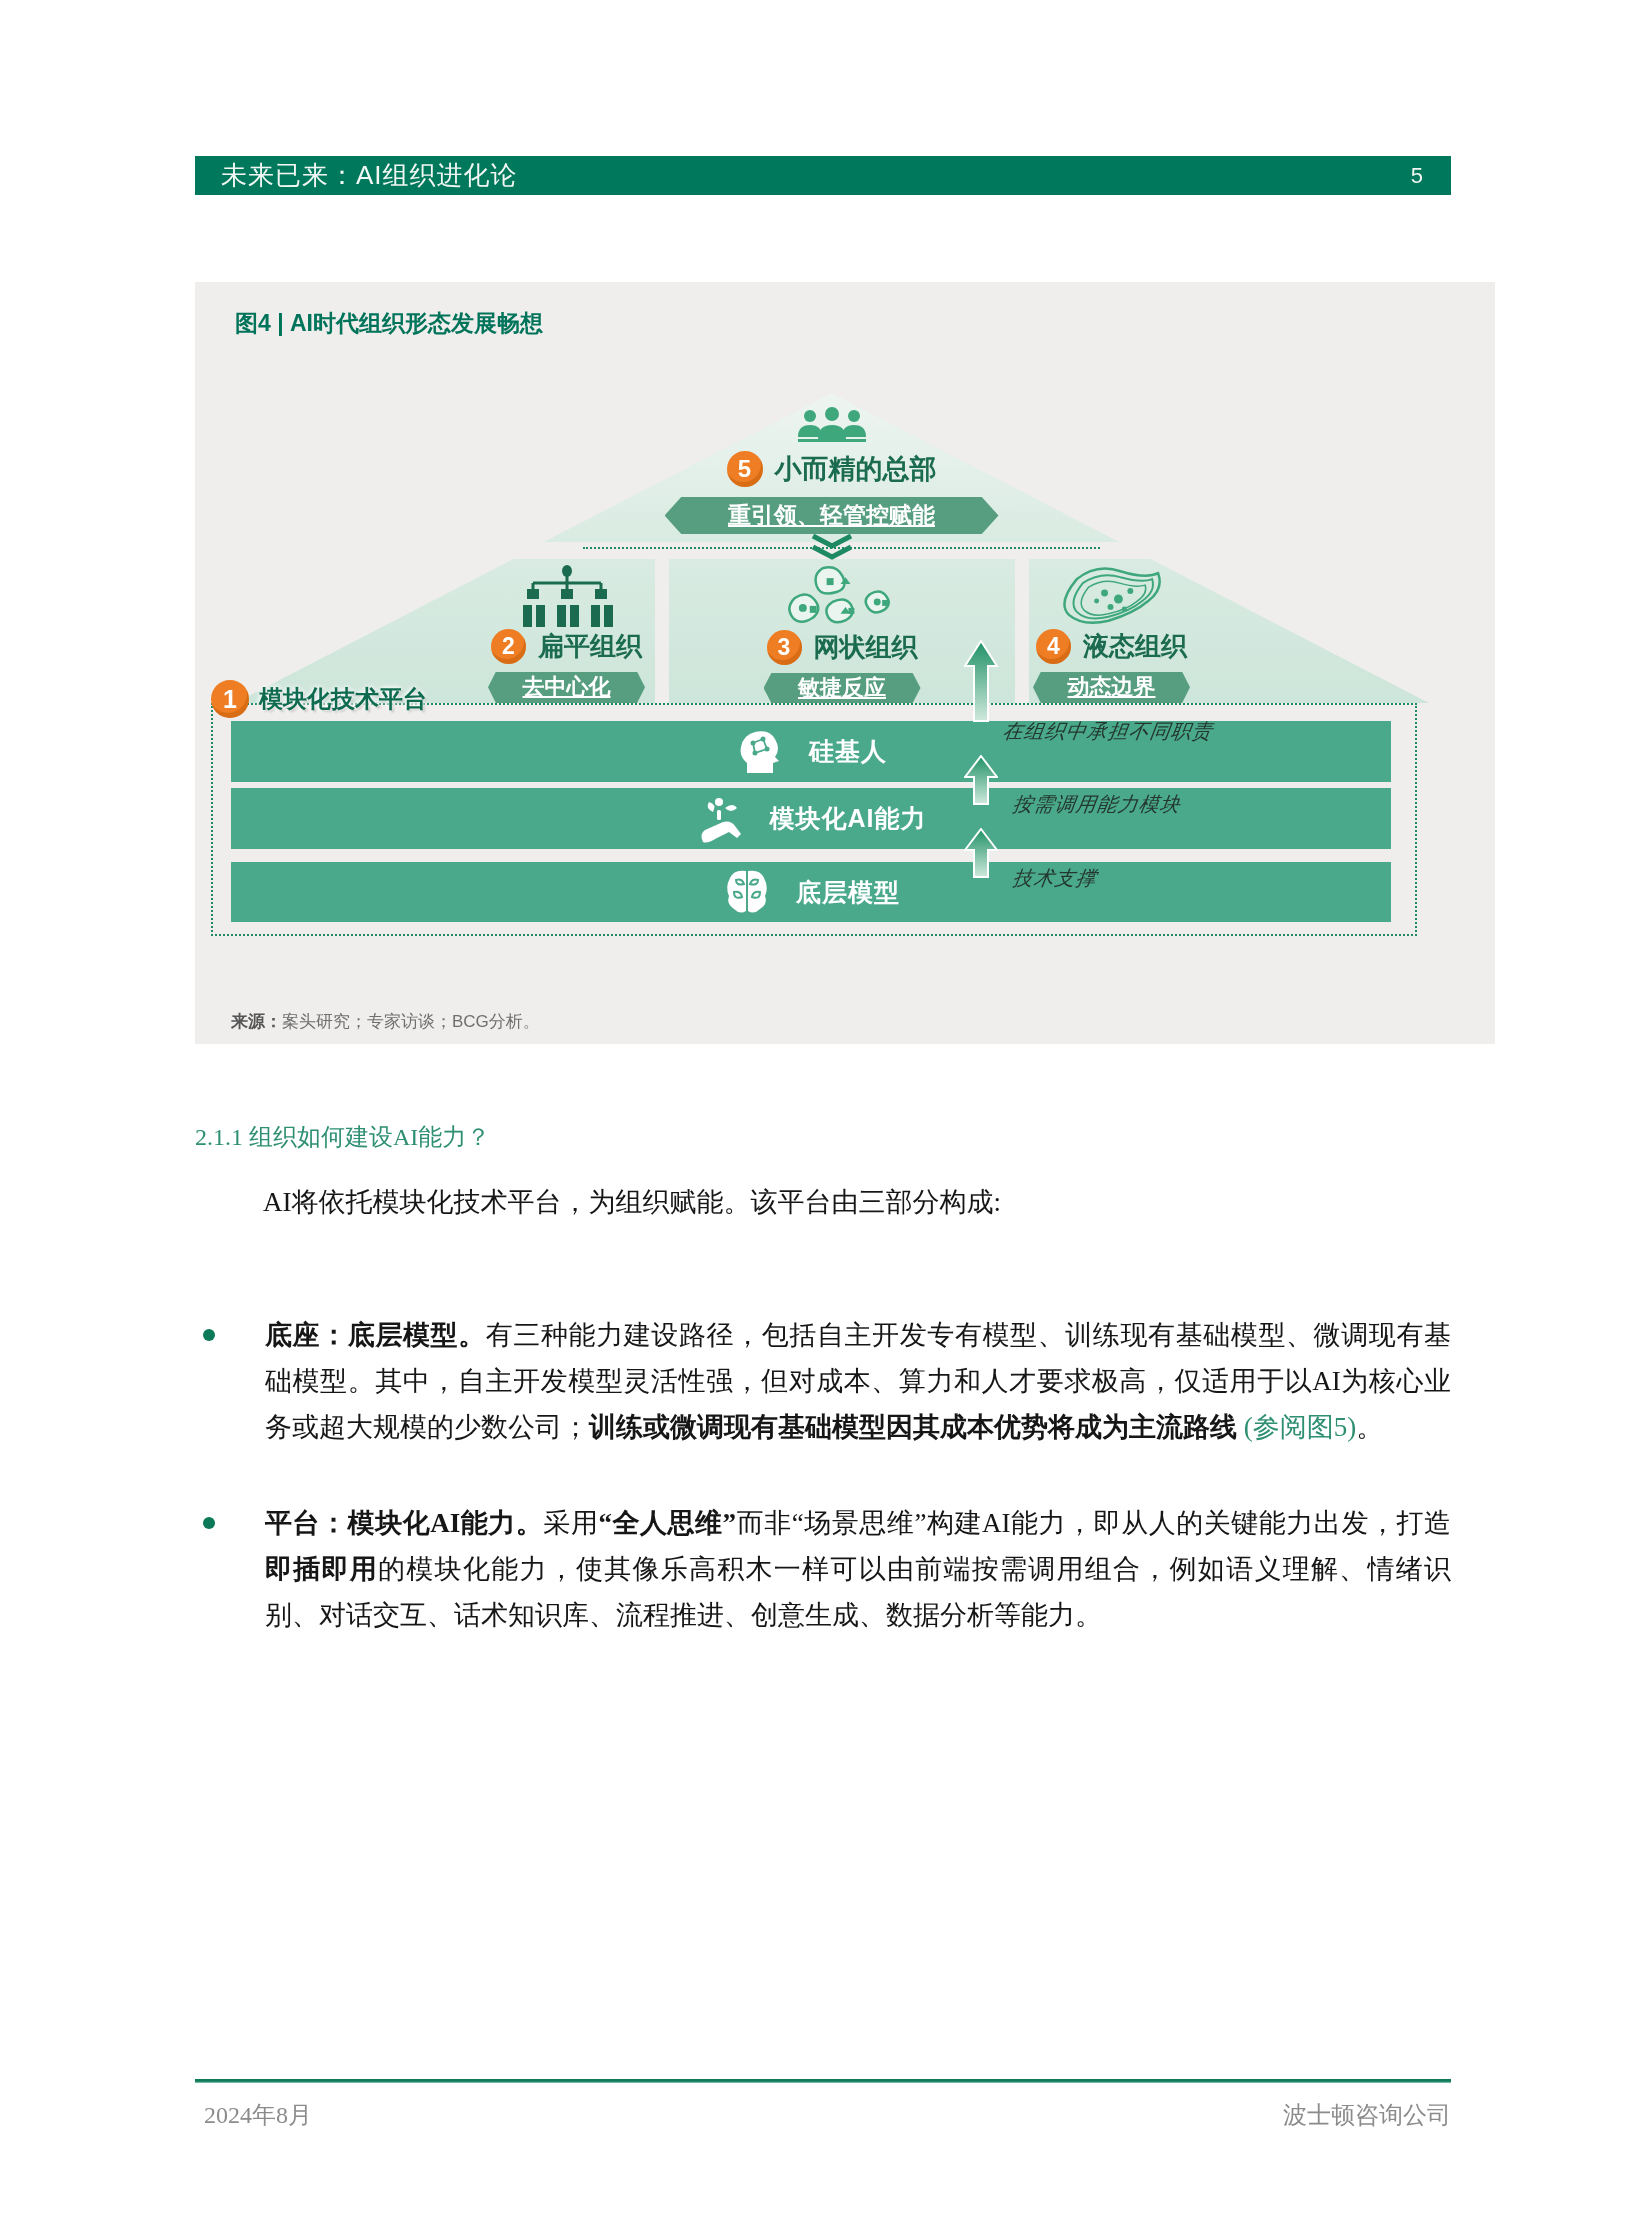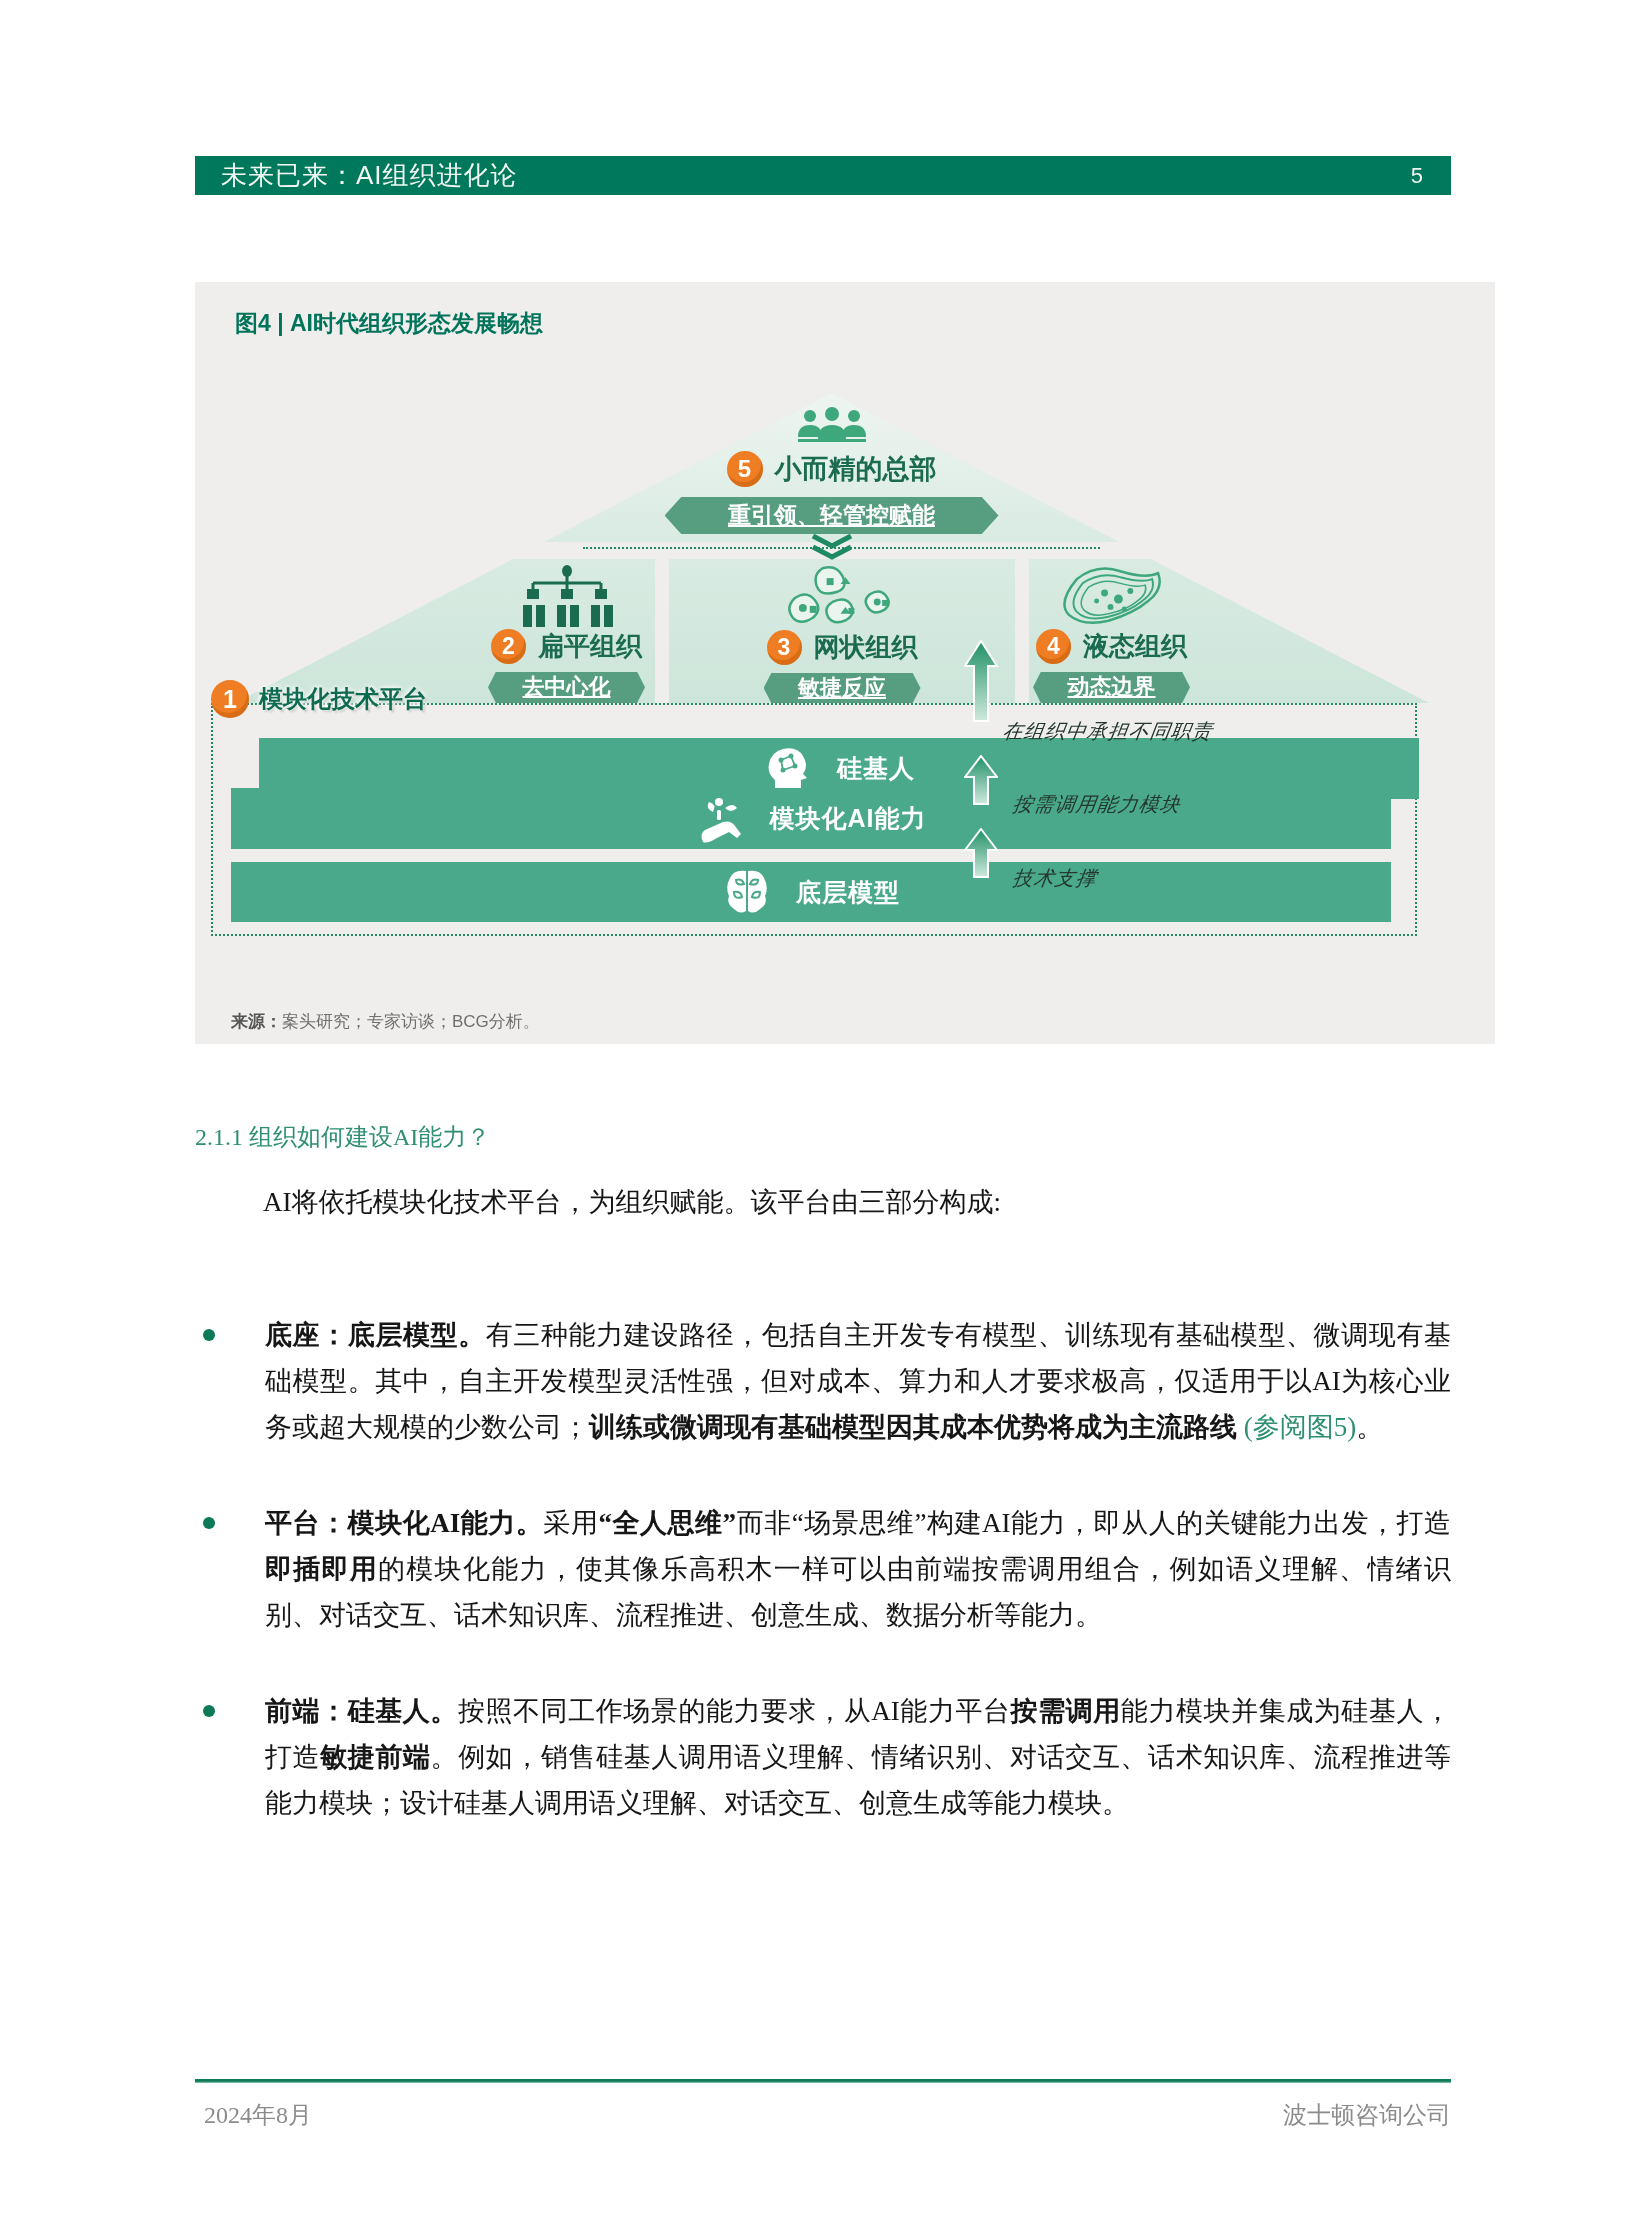--- a/index.html
+++ b/index.html
@@ -86,21 +86,21 @@
     text-shadow:0 0 4px #fff,0 0 6px #fff,2px 2px 2px rgba(120,120,120,.45);
   }
   .platform-box{
     position:absolute; left:16px; top:421px; width:1206px; height:233px;
     border:2px dotted #1d8a64;
   }
   .bar{
     position:absolute; left:36px; width:1160px; height:61px; background:#4AA98B;
     display:flex; align-items:center; justify-content:center; gap:24px; color:#fff;
   }
-  .bar.b1{ top:456px;margin-left:28px; } .bar.b2{ top:506px; } .bar.b3{ top:580px; height:60px; }
+  .bar.b1{ top:439px; } .bar.b2{ top:506px; } .bar.b3{ top:580px; height:60px; }
   .bar-label{ font-size:25px; font-weight:bold; letter-spacing:1px; }
   .bar-icon{ width:50px; height:50px; display:flex; align-items:center; justify-content:center; }
   .annotation{
     position:absolute; font-size:20px; font-style:italic; color:#24372e; z-index:6;
     transform:skewX(-8deg); letter-spacing:1px;
   }
   .an1{ left:808px; top:436px; } .an2{ left:818px; top:509px; } .an3{ left:818px; top:583px; }
   .up-arrow{ position:absolute; z-index:4; }
   .ua-a{ left:769px; top:358px; } .ua-b{ left:769px; top:473px; } .ua-c{ left:769px; top:546px; }
 
@@ -352,21 +352,20 @@
     <div class="source-line">
       <b>来源：</b><span>案头研究；专家访谈；BCG分析。</span>
     </div>
   </div>
 
   <h2 class="section-heading">2.1.1 组织如何建设AI能力？</h2>
   <p class="intro-para">AI将依托模块化技术平台，为组织赋能。该平台由三部分构成:</p>
   <ul class="bullet-list">
       <li><span class="seg-bold">底座：底层模型。</span><span>有三种能力建设路径，包括自主开发专有模型、训练现有基础模型、微调现有基础模型。其中，自主开发模型灵活性强，但对成本、算力和人才要求极高，仅适用于以AI为核心业务或超大规模的少数公司；</span><span class="seg-bold">训练或微调现有基础模型因其成本优势将成为主流路线</span><span> </span><span class="seg-green">(参阅图5)</span><span>。</span></li>
       <li><span class="seg-bold">平台：模块化AI能力。</span><span>采用</span><span class="seg-bold">“全人思维”</span><span>而非“场景思维”构建AI能力，即从人的关键能力出发，打造</span><span class="seg-bold">即插即用</span><span>的模块化能力，使其像乐高积木一样可以由前端按需调用组合，例如语义理解、情绪识别、对话交互、话术知识库、流程推进、创意生成、数据分析等能力。</span></li>
-      <li><span class="seg-bold">前端：硅基人。</span><span>按照不同工作场景的能力要求，从AI能力平台</span><span class="seg-bold">按需调用</span><span>能力模块并集成为硅基人，打造</span><span class="seg-bold">敏捷前端</span><span>。例如，销售硅基人调用语义理解、情绪识别、对话交互、话术知识库、流程推进等能力模块；设计硅基人调用语义理解、对话交互、创意生成等能力模块。</span></li>
     </ul>
 
   <div class="footer-rule"></div>
   <div class="footer-left">2024年8月</div>
   <div class="footer-right">波士顿咨询公司</div>
 
 </div>
 
 
 </body></html>

